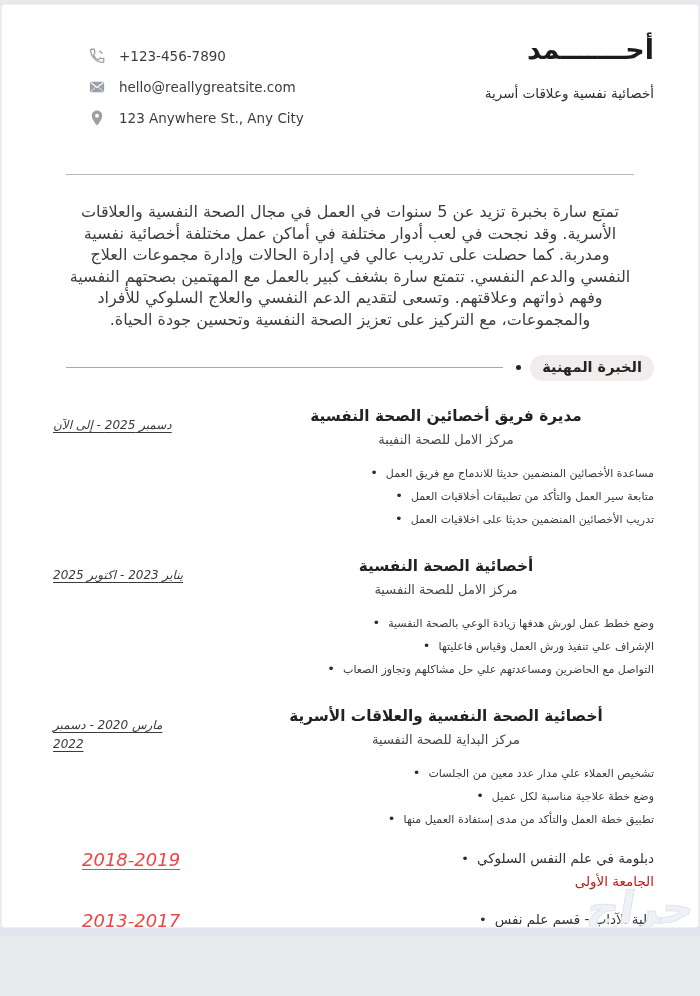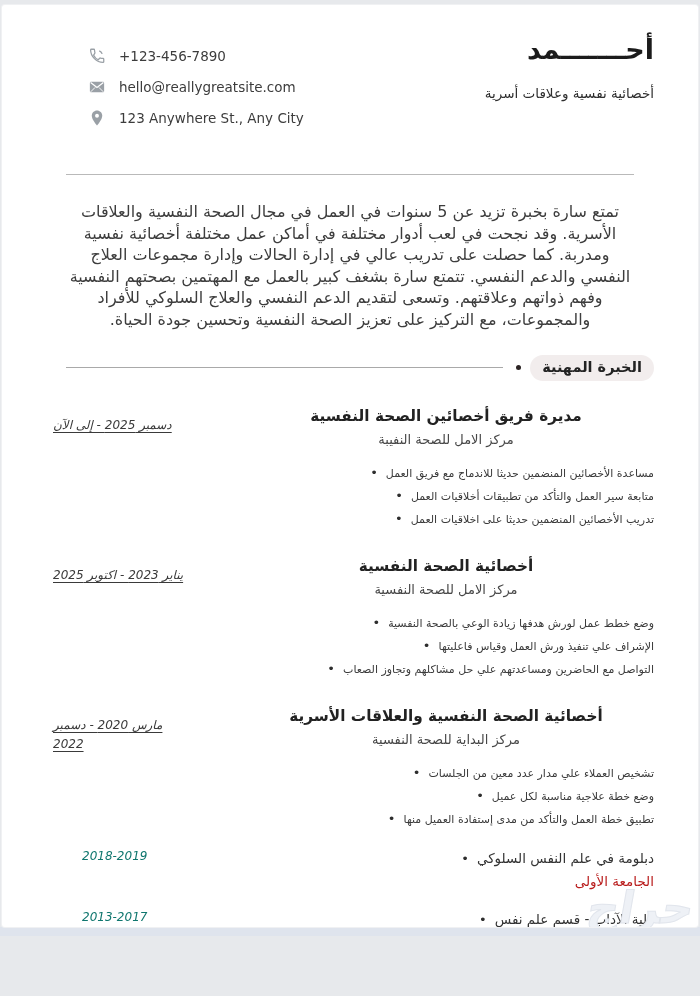--- a/index.html
+++ b/index.html
@@ -41,22 +41,22 @@
   .entry-body{margin-left:236px;direction:rtl;text-align:center;}
   .job-title{font-weight:700;font-size:15.3px;color:#222222;margin-bottom:7px;}
   .job-company{font-size:13px;color:#474747;margin-bottom:15px;}
   .bullet{display:flex;justify-content:flex-end;align-items:baseline;gap:8px;
     direction:ltr;line-height:22px;}
   .bullet::before{content:"•";color:#2e2e2e;font-size:13px;}
   .b-text{direction:rtl;font-size:11px;color:#3a3a3a;}
 
   
   .edu-item{position:relative;margin:16px 44px 0 0;}
-  .edu-date{position:absolute;left:80px;top:2px;font-size:12px;font-style:italic;
-    text-underline-offset:3px;color:#0f766e;}
+  .edu-date{position:absolute;left:80px;top:2px;font-size:18px;font-style:italic;
+    text-decoration:underline;text-underline-offset:3px;color:#ef4444;}
   .edu-body{margin-left:236px;direction:rtl;text-align:right;}
   .edu-degree .b-text{font-size:13.5px;color:#333333;}
   .edu-school{font-size:13.5px;color:#b91c1c;line-height:22px;}
 
   
   .watermark{position:absolute;right:4px;bottom:-6px;font-size:44px;font-weight:700;
     color:#eef1f6;-webkit-text-stroke:1px #e1e5ec;transform:skewX(-10deg);
     letter-spacing:2px;z-index:2;}
 </style>
 </head>

